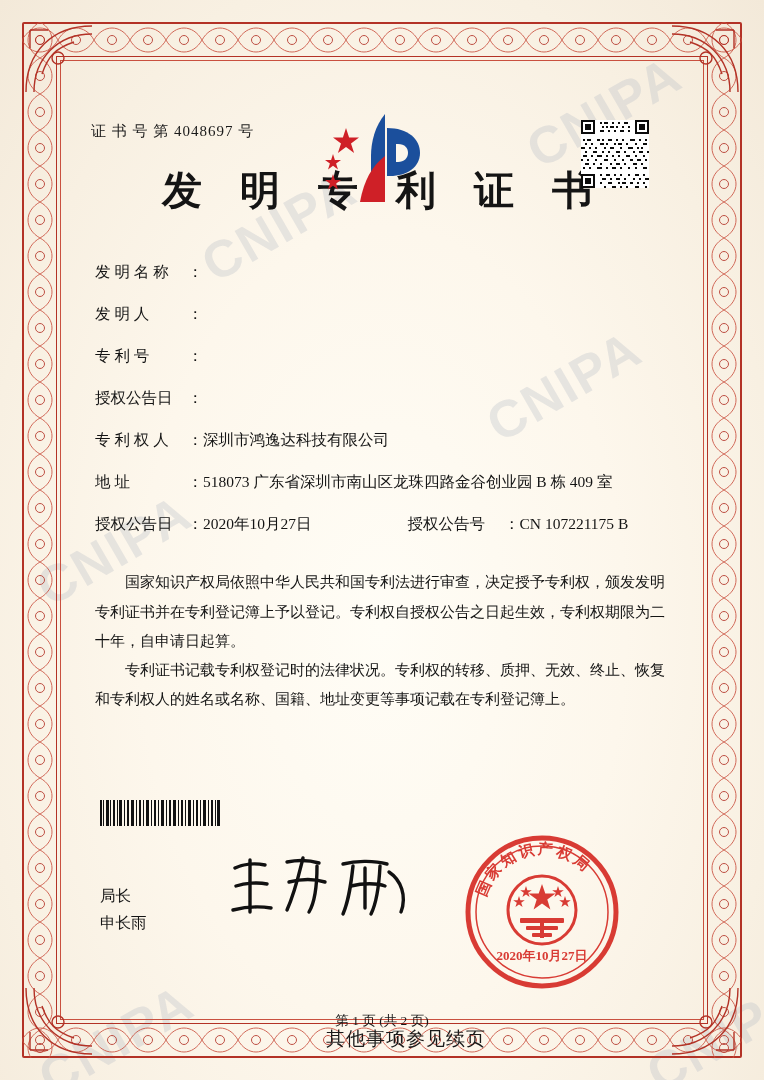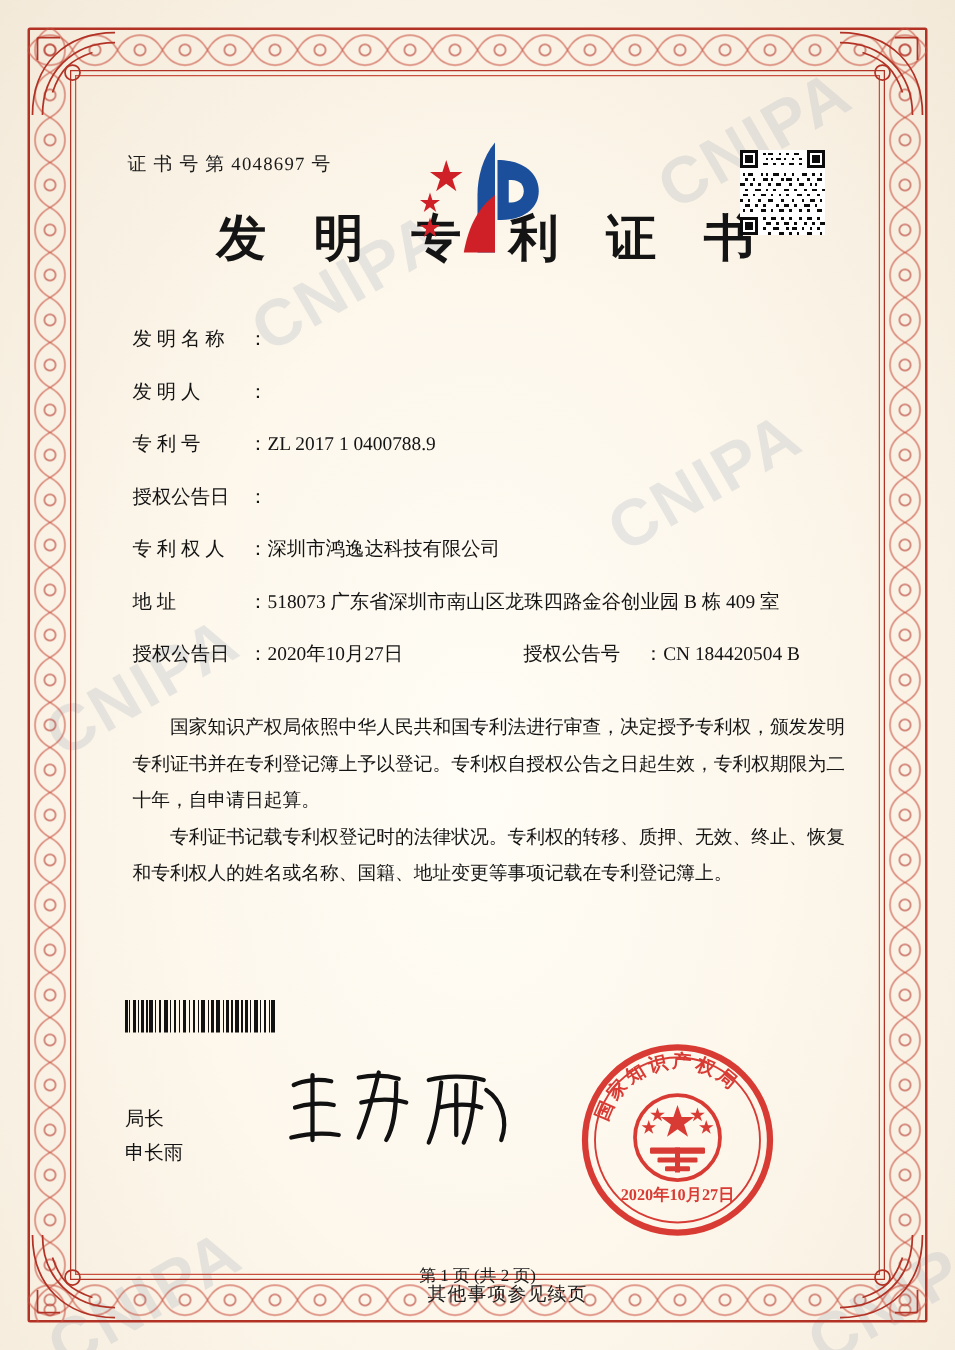--- a/index.html
+++ b/index.html
@@ -66,21 +66,21 @@
   
   .band {
     position: absolute;
     pointer-events: none;
     opacity: 0.85;
   }
 
   
   .content {
     position: absolute;
-    left: 92px;
+    left: 81px;
     top: 96px;
     width: 592px;
   }
 
   .cert-no {
     font-size: 15px;
     color: #1a1a1a;
     letter-spacing: 1px;
     margin: 26px 0 0 10px;
   }
@@ -200,21 +200,21 @@
     color: #1a1a1a;
     margin-top: 32px;
   }
 
   .footnote {
     position: absolute;
     left: 0;
     right: 0;
     top: 1026px;
     text-align: center;
-    font-size: 15px;
+    font-size: 19px;
     color: #1a1a1a;
     letter-spacing: 1px;
     margin-left: 48px;
   }
 </style>
 </head>
 <body>
 
 <div class="page">
 
@@ -462,21 +462,20 @@
           <div class="label">
             <span>发 明 人</span>
             <span class="colon">：</span>
           </div>
         </div>
         <div class="row">
           <div class="label">
             <span>专 利 号</span>
             <span class="colon">：</span>
           </div>
-          <div class="value">ZL 2017 1 0400788.9</div>
         </div>
         <div class="row">
           <div class="label">
             <span>授权公告日</span>
             <span class="colon">：</span>
           </div>
         </div>
         <div class="row">
           <div class="label">
             <span>专 利 权 人</span>
@@ -494,21 +493,21 @@
         <div class="row two">
           <div class="label">
             <span>授权公告日</span>
             <span class="colon">：</span>
           </div>
           <div class="value">2020年10月27日</div>
           <div class="label2">
             <span>授权公告号</span>
             <span class="colon">：</span>
           </div>
-          <div class="value">CN 184420504 B</div>
+          <div class="value">CN 107221175 B</div>
         </div>
       </div>
 
     <div class="para" id="paras">
         <p>国家知识产权局依照中华人民共和国专利法进行审查，决定授予专利权，颁发发明专利证书并在专利登记簿上予以登记。专利权自授权公告之日起生效，专利权期限为二十年，自申请日起算。</p>
         <p>专利证书记载专利权登记时的法律状况。专利权的转移、质押、无效、终止、恢复和专利权人的姓名或名称、国籍、地址变更等事项记载在专利登记簿上。</p>
       </div>
   </div>
 
   <svg class="barcode" viewBox="0 0 120 26" shape-rendering="crispEdges">

